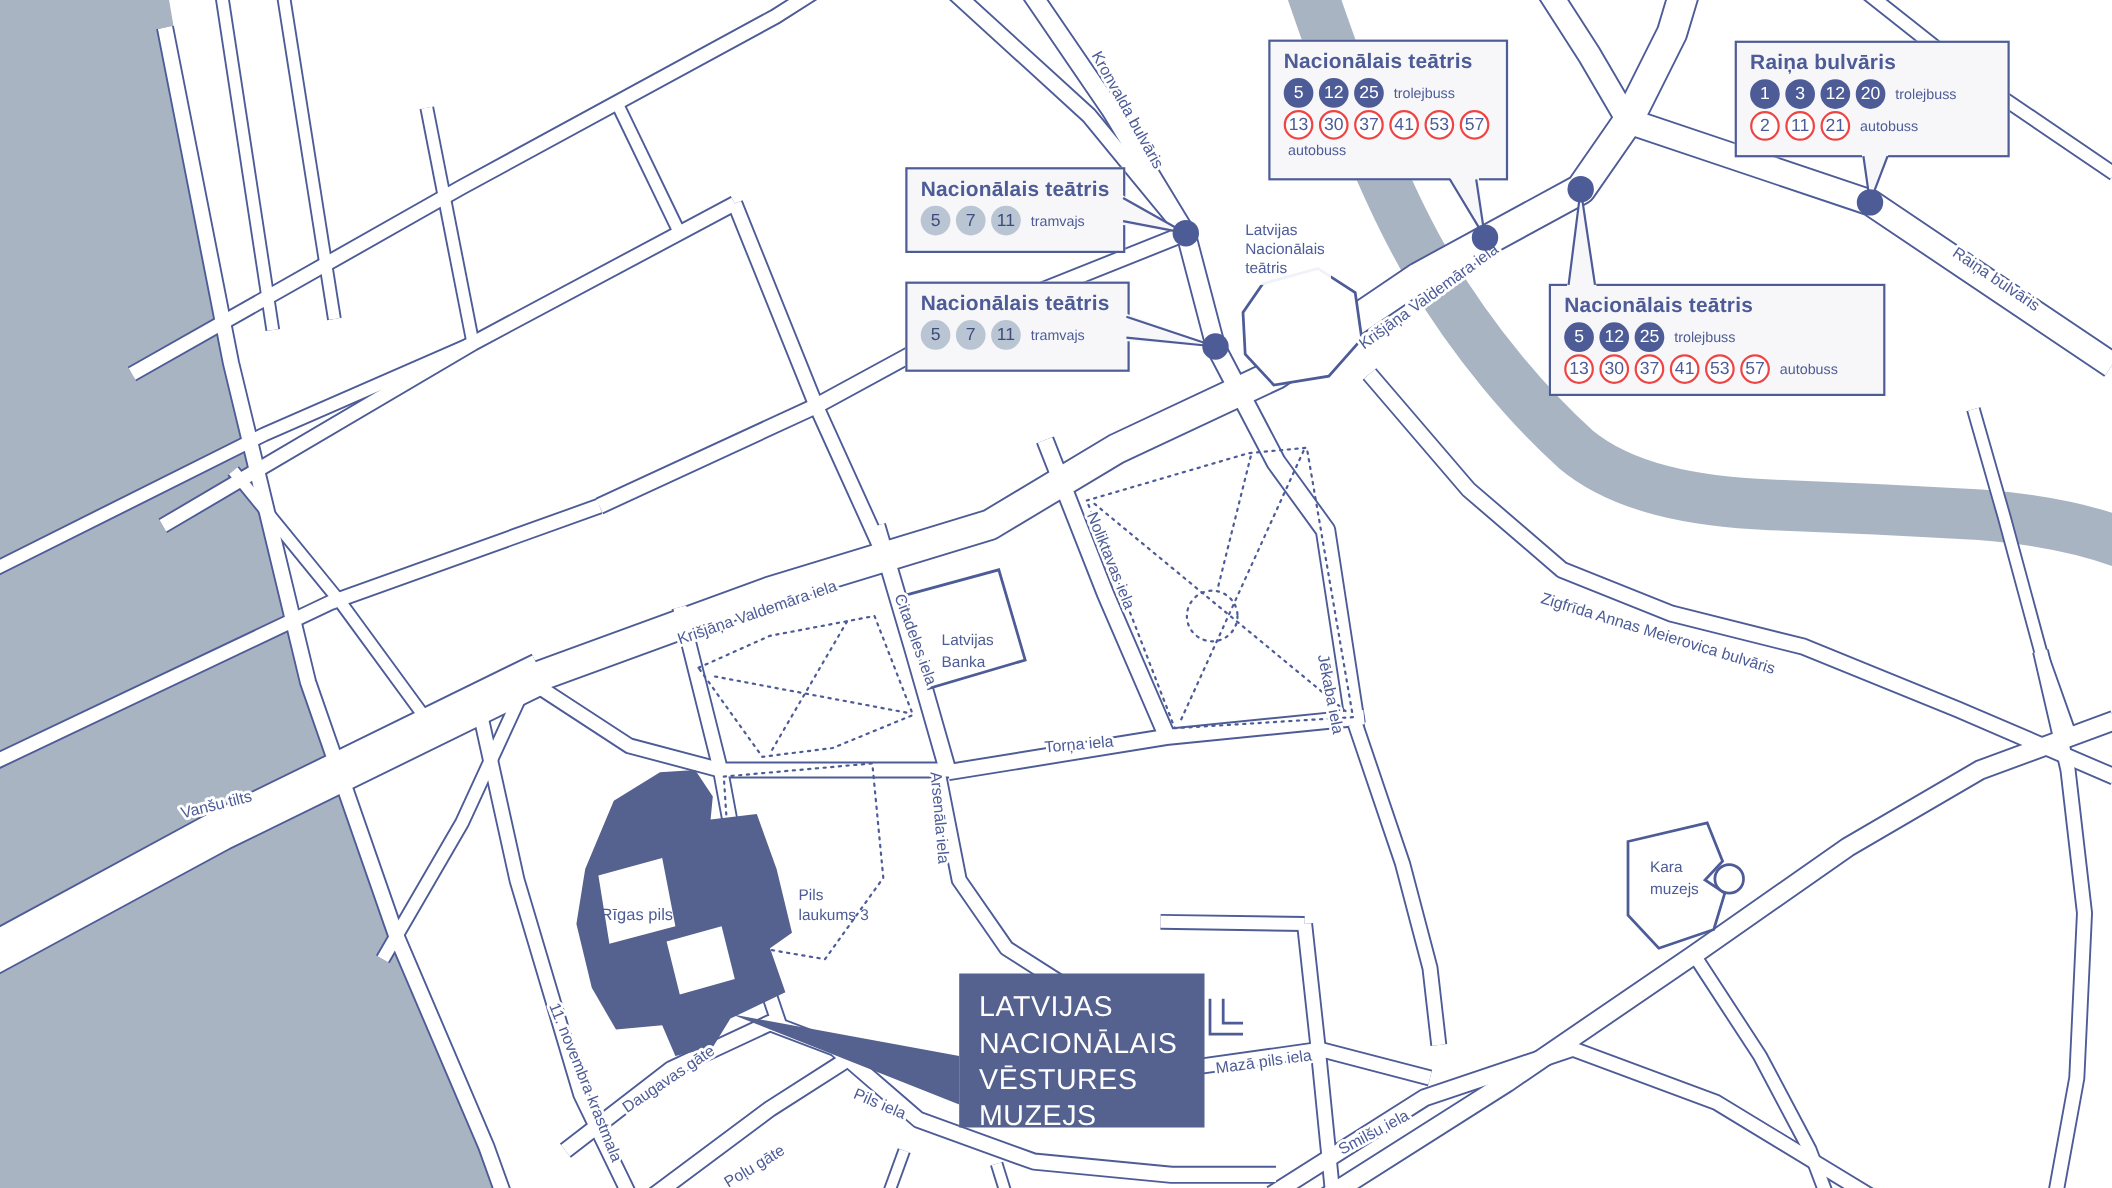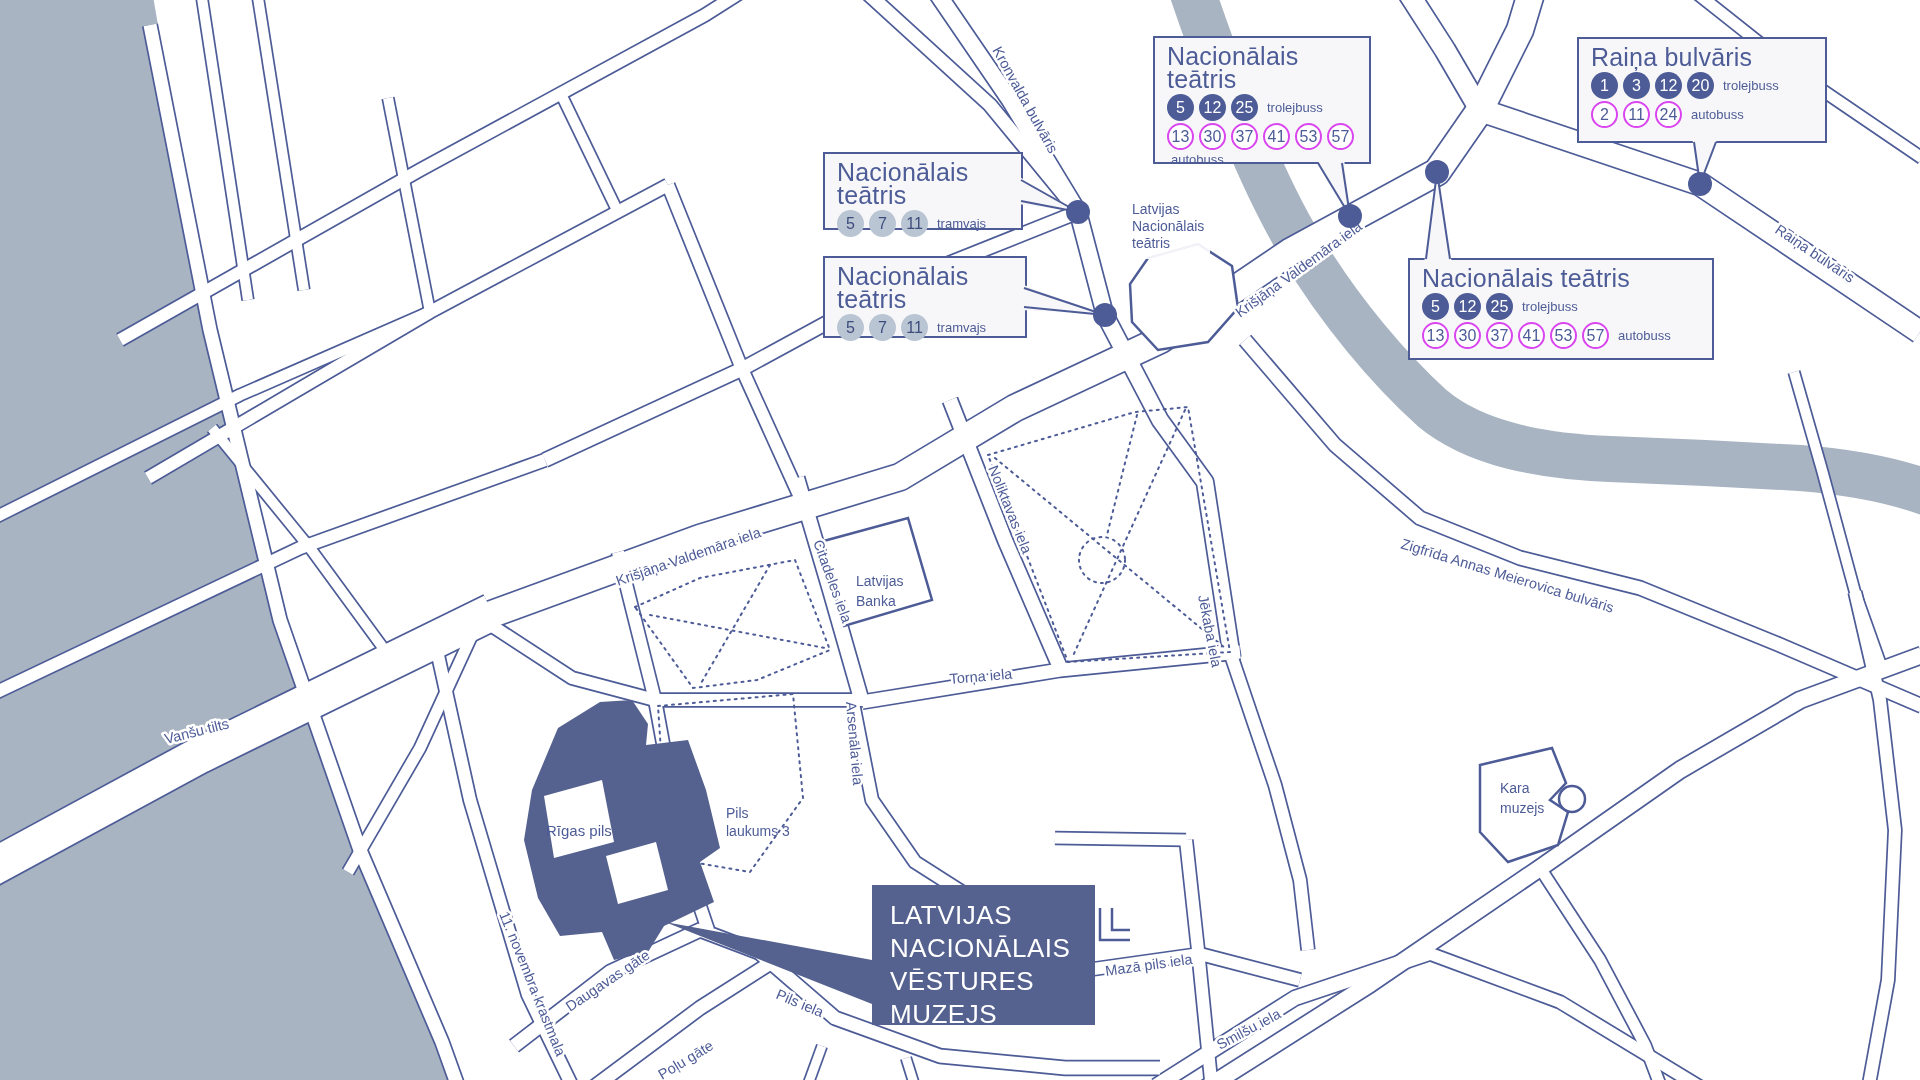--- a/index.html
+++ b/index.html
@@ -4,26 +4,26 @@
 <style>
   html,body{margin:0;padding:0;background:#fff;}
   #stage{position:relative;width:1920px;height:1080px;overflow:hidden;background:#ffffff;
          font-family:"Liberation Sans", sans-serif;}
   svg{position:absolute;left:0;top:0;}
   #overlay{pointer-events:none;}
   .maplabel{font-family:"Liberation Sans",sans-serif;}
   
   .callout{position:absolute;background:#f7f7f9;border:2px solid #4d5c97;color:#4d5c97;
            box-sizing:border-box;padding:7px 11px 6px 12px;z-index:20;}
-  .co-title{font-size:25px;line-height:23px;font-weight:400;letter-spacing:.2px;margin-bottom:3px;}
+  .co-title{font-size:19px;line-height:23px;font-weight:700;letter-spacing:.2px;margin-bottom:3px;}
   .co-row{display:flex;align-items:center;margin-top:2px;}
   .circle{width:27px;height:27px;border-radius:50%;display:inline-flex;align-items:center;
           justify-content:center;font-size:16px;margin-right:5px;box-sizing:border-box;flex:0 0 auto;}
   .circle.filled{background:#4d5c97;color:#ffffff;}
-  .circle.outline{background:#ffffff;color:#4d5c97;border:2px solid #d946ef;}
+  .circle.outline{background:#ffffff;color:#4d5c97;border:2px solid #ef4444;}
   .circle.tram{background:#b9c5d2;color:#3e4c7d;}
   .co-mode{font-size:13px;margin-left:4px;white-space:nowrap;}
   
   #museum-box{position:absolute;left:872px;top:885px;width:223px;height:140px;background:#55618e;
               color:#ffffff;z-index:15;padding:14px 0 0 18px;box-sizing:border-box;}
   #museum-box div{font-size:26px;line-height:33px;letter-spacing:.5px;font-weight:500;}
 </style>
 </head>
 <body>
 
@@ -317,21 +317,21 @@
         <div class="co-row">
           <span class="circle filled">1</span>
           <span class="circle filled">3</span>
           <span class="circle filled">12</span>
           <span class="circle filled">20</span>
           <span class="co-mode">trolejbuss</span>
         </div>
         <div class="co-row">
           <span class="circle outline">2</span>
           <span class="circle outline">11</span>
-          <span class="circle outline">24</span>
+          <span class="circle outline">21</span>
           <span class="co-mode">autobuss</span>
         </div>
       </div>
   </div>
 
   <svg id="overlay" viewBox="0 0 1920 1080" width="1920" height="1080" style="z-index:30">
     <g>
       <polygon points="1018,176 1078,212 1018,204" fill="#f7f7f9"></polygon>
       <path d="M 1021,180 L 1078,212 M 1021,201 L 1078,212" stroke="#4d5c97" stroke-width="2" fill="none"></path>
       <polygon points="1021,284 1105,315 1021,310" fill="#f7f7f9"></polygon>

